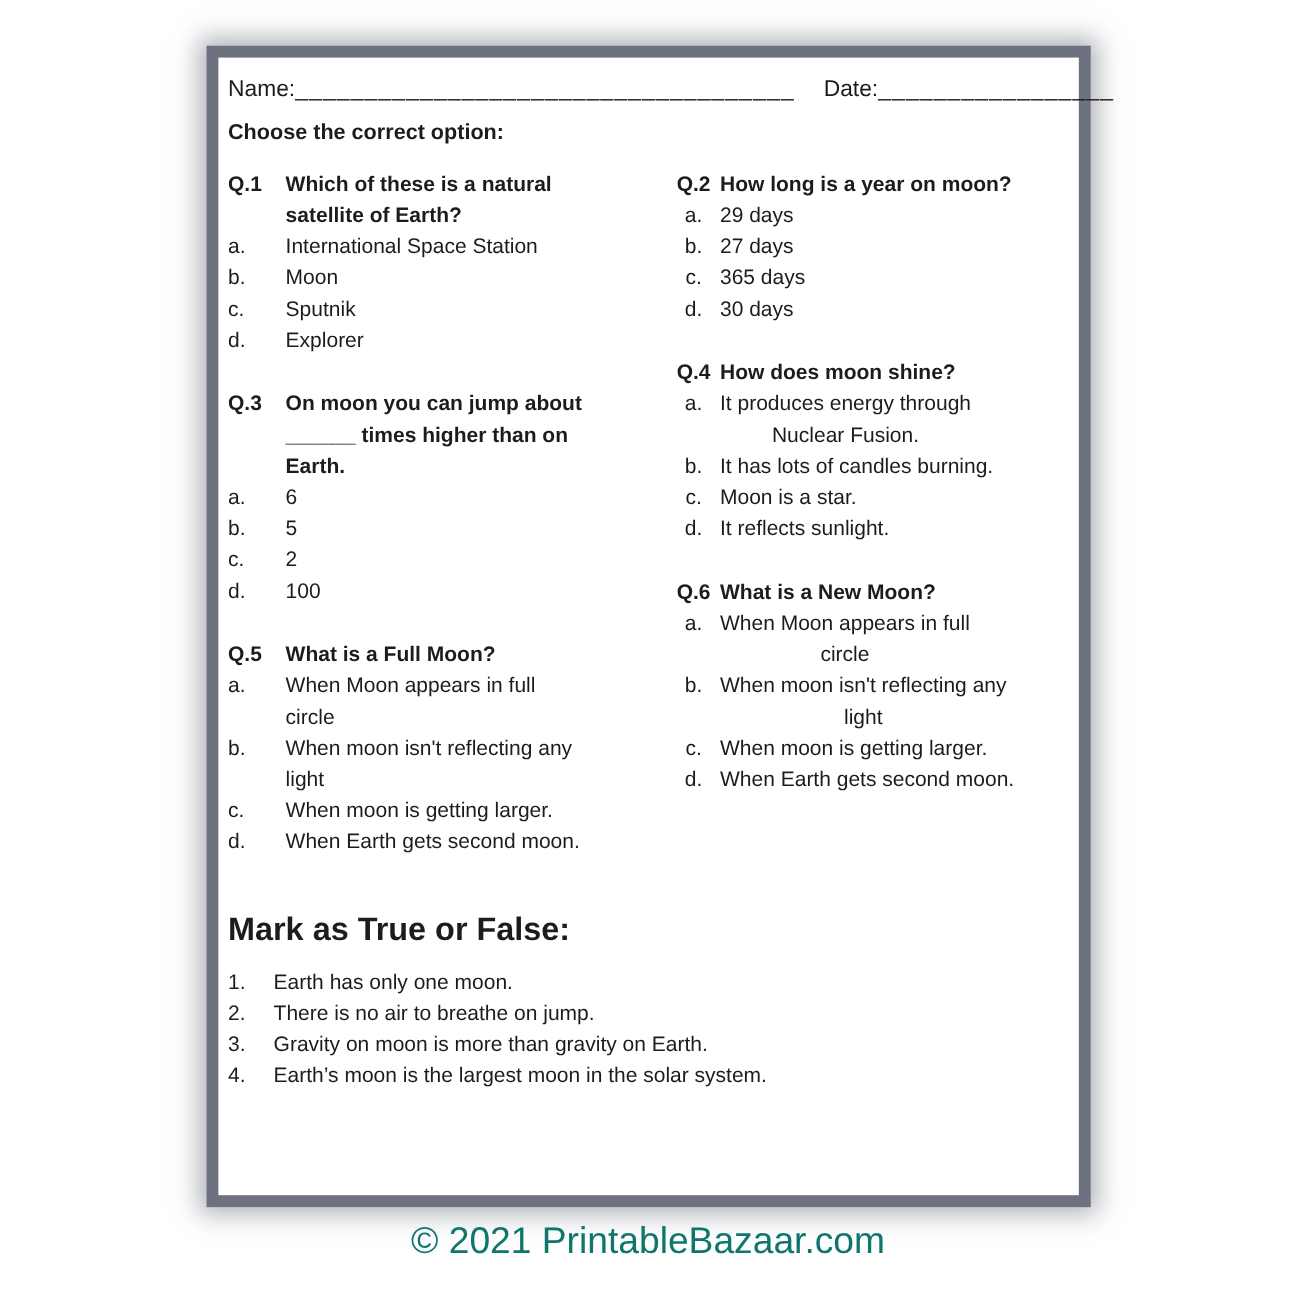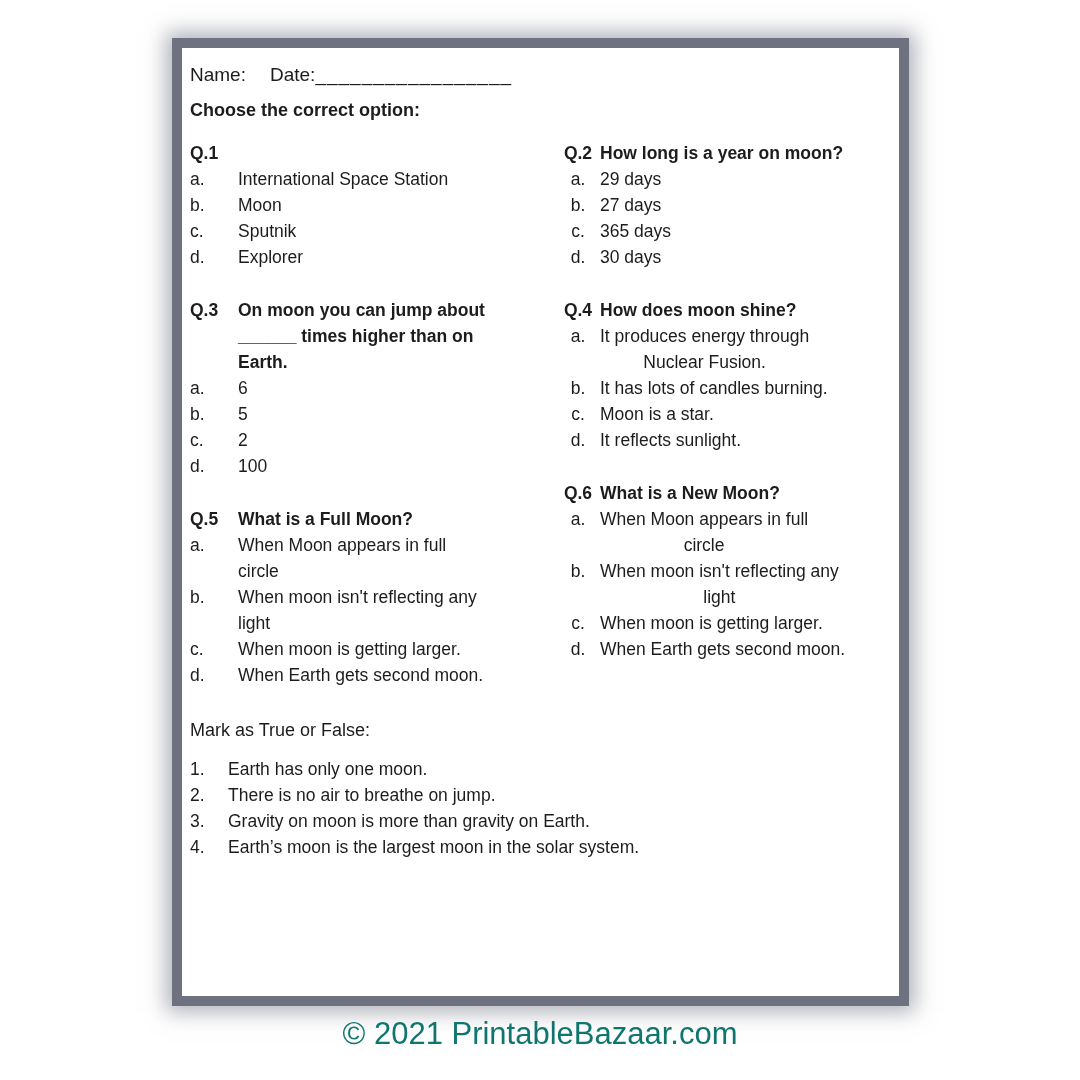--- a/index.html
+++ b/index.html
@@ -52,58 +52,61 @@
   .col-left { width:346px; flex:none; padding-right:20px; box-sizing:border-box; }
   .col-right { flex:1;text-align:center; }
   .qblock { margin-bottom:27px; }
   .qblock:last-child { margin-bottom:0; }
   .row { display:flex; font-size:17.5px; line-height:26px; }
   .col-left .lab { width:48px; flex:none; }
   .col-right .lab { width:44px; flex:none; }
   .qhead { font-weight:bold; }
   .txt { white-space:pre-line; }
   .tf-heading {
-    font-size:18px;
-    font-weight:normal;
-    margin-top:32px;
+    font-size:27px;
+    font-weight:bold;
+    margin-top:45px;
   }
   .tf-list { margin-top:15px; }
   .tf-list .lab { width:38px; flex:none; }
   .tf-list .row { line-height:26px; }
   .footer {
     position:absolute;
     left:0; top:1016px;
     width:1080px;
     text-align:center;
     font-size:31px;
     color:#0f766e;
   }
 </style>
 </head>
 <body>
 
 <div class="sheet">
 
   <div class="hdr">
     <span>Name:</span>
+      <span class="fill">____________________________________</span>
     <span class="gap"></span>
     <span>Date:</span>
       <span class="fill">_________________</span>
   </div>
 
 
   <div class="sec-heading">Choose the correct option:</div>
 
   <div class="cols">
 
     <div class="col-left">
 
       <div class="qblock">
         <div class="row qhead">
           <span class="lab">Q.1</span>
+          <span class="txt">Which of these is a natural
+satellite of Earth?</span>
         </div>
         <div class="row">
           <span class="lab">a.</span>
           <span class="txt">International Space Station</span>
         </div>
         <div class="row">
           <span class="lab">b.</span>
           <span class="txt">Moon</span>
         </div>
         <div class="row">

